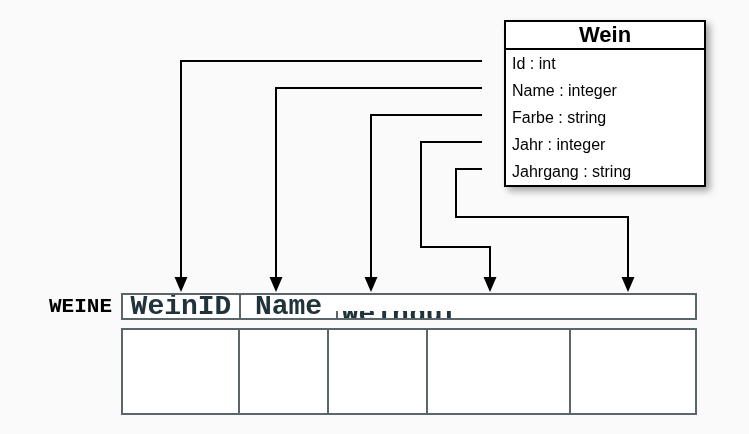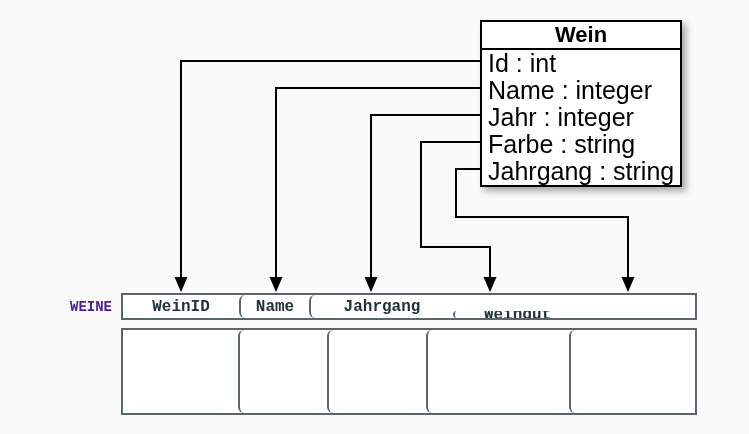--- a/index.html
+++ b/index.html
@@ -16,21 +16,21 @@
   }
   #connector-layer {
     position: absolute;
     left: 0; top: 0;
     width: 749px; height: 434px;
     z-index: 1;
   }
   
   #class-box {
     position: absolute;
-    left: 480px;
+    left: 504px;
     top: 20px;
     width: 202px;
     background: #ffffff;
     border: 2px solid #000000;
     box-shadow: 4px 4px 7px rgba(0,0,0,0.35);
     z-index: 2;
     box-sizing: border-box;
   }
   #class-title {
     height: 26px;
@@ -38,38 +38,38 @@
     text-align: center;
     font-weight: bold;
     font-size: 22px;
     color: #000000;
     border-bottom: 2px solid #000000;
   }
   .attr-row {
     height: 27px;
     line-height: 27px;
     padding-left: 6px;
-    font-size: 25px;
+    font-size: 16px;
     color: #000000;
     white-space: nowrap;
   }
   
   #table-label {
     position: absolute;
     left: 36px;
     top: 293px;
     width: 76px;
     height: 27px;
     display: flex;
     align-items: center;
     justify-content: flex-end;
     font-family: "Liberation Mono", monospace;
     font-weight: bold;
-    font-size: 14px;
-    color: #4c1d95;
+    font-size: 21px;
+    color: #000000;
     z-index: 2;
   }
   .db-row {
     position: absolute;
     left: 121px;
     width: 576px;
     display: flex;
     background: #ffffff;
     border: 2px solid #5b666b;
     box-sizing: border-box;
@@ -77,24 +77,23 @@
   }
   #header-row { top: 293px; height: 27px; }
   #body-row   { top: 328px; height: 87px; }
   .db-cell {
     box-sizing: border-box;
     display: flex;
     align-items: center;
     justify-content: center;
     font-family: "Liberation Mono", monospace;
     font-weight: bold;
-    font-size: 16px;
+    font-size: 28px;
     color: #20333b;
     overflow: hidden;
-    border-radius: 6px;
   }
   .db-cell + .db-cell { border-left: 2px solid #5b666b; }
 </style>
 </head>
 <body>
 
 <div id="canvas">
 
   <svg id="connector-layer" viewBox="0 0 749 434" xmlns="http://www.w3.org/2000/svg">
     <g stroke="#000000" stroke-width="2" fill="none">
@@ -111,32 +110,31 @@
       <polygon points="483.5,277 496.5,277 490,292"></polygon>
       <polygon points="621.5,277 634.5,277 628,292"></polygon>
     </g>
   </svg>
 
   <div id="class-box">
     <div id="class-title">Wein</div>
     <div id="attr-list">
         <div class="attr-row">Id : int</div>
         <div class="attr-row">Name : integer</div>
+        <div class="attr-row">Farbe : string</div>
         <div class="attr-row">Jahr : integer</div>
-        <div class="attr-row">Farbe : string</div>
         <div class="attr-row">Jahrgang : string</div>
       </div>
   </div>
 
   <div id="table-label">WEINE</div>
 
   <div id="header-row" class="db-row">
       <div class="db-cell" style="width: 116px;">WeinID</div>
-      <div class="db-cell" style="width: 70px;">Name</div>
-      <div class="db-cell" style="width: 144px;">Jahrgang</div>
+      <div class="db-cell" style="width: 97px;">Name</div>
       <div class="db-cell" style="width: 127px; margin-top: 16px;">Weingut</div>
     </div>
 
   <div id="body-row" class="db-row">
       <div class="db-cell" style="width: 116px;"></div>
       <div class="db-cell" style="width: 89px;"></div>
       <div class="db-cell" style="width: 100px;"></div>
       <div class="db-cell" style="width: 144px;"></div>
       <div class="db-cell" style="width: 127px;"></div>
     </div>

